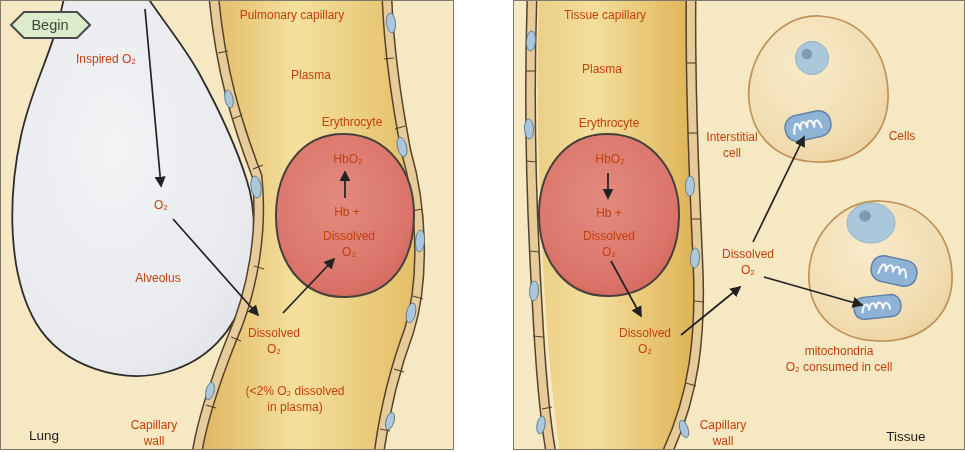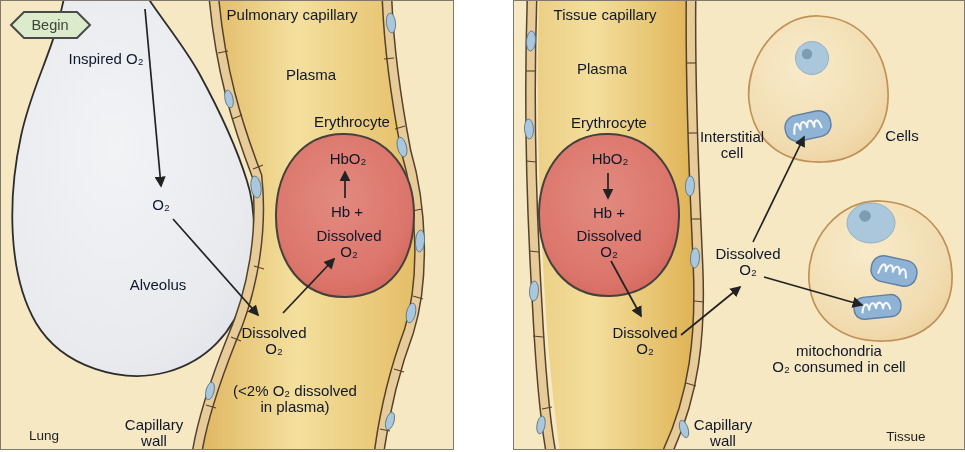--- a/index.html
+++ b/index.html
@@ -3,22 +3,22 @@
 <meta charset="utf-8">
 <style>
   html,body{margin:0;padding:0;background:#ffffff;}
   .canvas{position:relative;width:965px;height:452px;background:#ffffff;overflow:hidden;
           font-family:"Liberation Sans", sans-serif;color:var(--text,#3a3a3a);}
   .panel{position:absolute;top:0;height:450px;background:var(--panel_bg,#f6e8c2);
          border:1.5px solid #7e796c;box-sizing:border-box;overflow:hidden;}
   .panel.left{left:0;width:454px;}
   .panel.right{left:513px;width:452px;}
   .panel svg{position:absolute;left:0;top:0;}
-  .lbl{position:absolute;transform:translate(-50%,-50%);font-size:15px;line-height:16px;
-       text-align:center;white-space:nowrap;color:#0f172a;}
+  .lbl{position:absolute;transform:translate(-50%,-50%);font-size:12px;line-height:16px;
+       text-align:center;white-space:nowrap;color:#c2410c;}
   .lbl.bold{font-weight:400;font-size:13.5px;color:#222;}
   .begin-text{font-size:14.5px;color:#3c463a;}
   
   .alveolus{fill:url(#alvGrad);stroke:#2d2d2d;stroke-width:1.8;}
   .cap-fill-l{fill:url(#capGradL);}
   .cap-fill-r{fill:url(#capGradR);}
   .wall-outer{fill:none;stroke:#55422b;stroke-width:11;stroke-linecap:round;}
   .wall-inner{fill:none;stroke:var(--capillary_wall,#e3c894);stroke-width:8;stroke-linecap:round;}
   .tick{stroke:#55422b;stroke-width:1.1;}
   .nucleus-wall{fill:var(--nucleus,#a9c6db);stroke:#5b788e;stroke-width:0.9;}
@@ -110,21 +110,21 @@
         <line class="arrow" marker-end="url(#ahL)" x1="344" y1="197" x2="344" y2="171"></line>
       </g>
     </svg>
 
     <div class="lbl begin-text" style="left:49px;top:24px;">Begin</div>
     <div class="lbl" style="left:291px;top:14px;">Pulmonary capillary</div>
     <div class="lbl" style="left:310px;top:74px;">Plasma</div>
     <div class="lbl" style="left:351px;top:121px;">Erythrocyte</div>
     <div class="lbl" style="left:105px;top:58px;">Inspired O₂</div>
     <div class="lbl" style="left:160px;top:204px;">O₂</div>
-    <div class="lbl" style="left:157px;top:284px;">Alveolus</div>
+    <div class="lbl" style="left:157px;top:277px;">Alveolus</div>
     <div class="lbl" style="left:347px;top:158px;">HbO₂</div>
     <div class="lbl" style="left:346px;top:211px;">Hb +</div>
     <div class="lbl" style="left:348px;top:243px;">
       <div>Dissolved</div>
       <div>O₂</div>
     </div>
     <div class="lbl" style="left:273px;top:340px;">
       <div>Dissolved</div>
       <div>O₂</div>
     </div>

